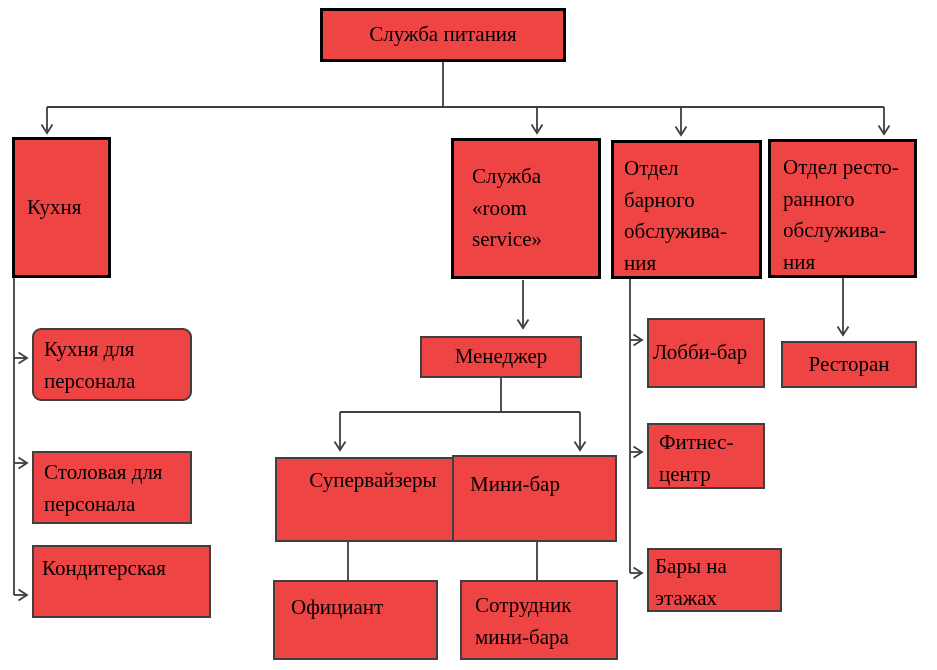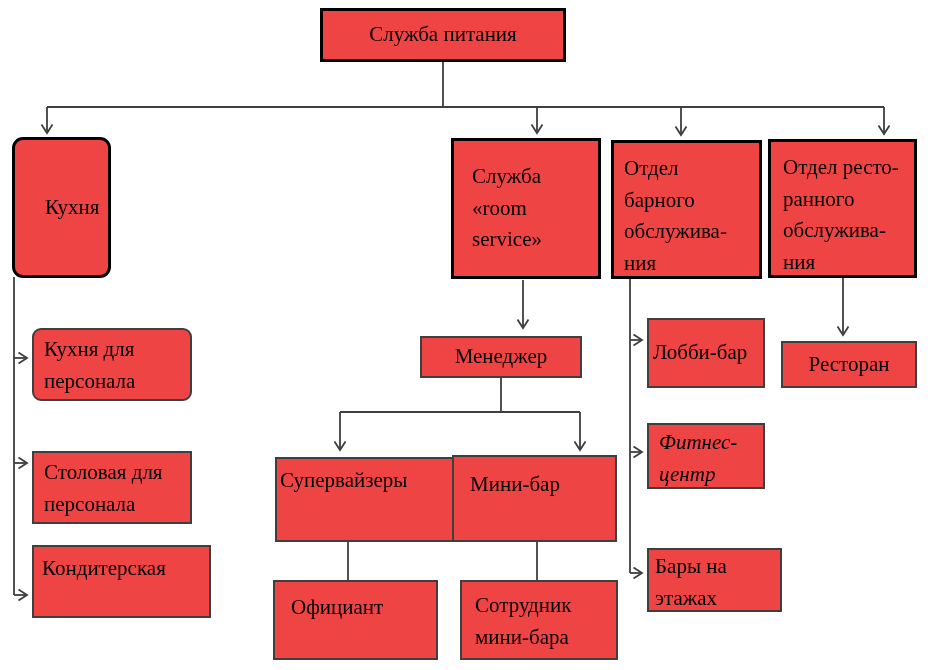--- a/index.html
+++ b/index.html
@@ -59,21 +59,21 @@
     <path class="edge" d="M630,452 H642" marker-end="url(#arrowV)"></path>
     <path class="edge" d="M630,573 H642" marker-end="url(#arrowV)"></path>
 
     <path class="edge" d="M843,278 V335" marker-end="url(#arrowV)"></path>
   </svg>
 
   <div class="box thick center" style="left:320px;top:8px;width:246px;height:54px;">
     <span class="lbl">Служба питания</span>
   </div>
 
-  <div class="box thick vcenter" style="left:12px;top:137px;width:99px;height:141px;padding-left:30px;border-radius:11px;">
+  <div class="box thick vcenter" style="left:12px;top:137px;width:99px;height:141px;padding-left:12px;">
     <span class="lbl">Кухня</span>
   </div>
 
   <div class="box thick" style="left:451px;top:138px;width:150px;height:141px;padding:20px 4px 0 18px;">
     <span class="lbl">Служба
 «room
 service»</span>
   </div>
 
   <div class="box thick" style="left:611px;top:140px;width:151px;height:139px;padding:10px 2px 0 10px;">
@@ -101,42 +101,42 @@
   </div>
 
   <div class="box" style="left:32px;top:545px;width:179px;height:73px;padding:6px 0 0 8px;">
     <span class="lbl">Кондитерская</span>
   </div>
 
   <div class="box center" style="left:420px;top:336px;width:162px;height:42px;">
     <span class="lbl">Менеджер</span>
   </div>
 
-  <div class="box" style="left:275px;top:457px;width:193px;height:85px;padding:6px 0 0 3px;">
+  <div class="box" style="left:275px;top:457px;width:193px;height:85px;padding:6px 0 0 3px;text-align:center;">
     <span class="lbl">Супервайзеры</span>
   </div>
 
   <div class="box" style="left:452px;top:455px;width:165px;height:87px;padding:12px 0 0 16px;">
     <span class="lbl">Мини-бар</span>
   </div>
 
   <div class="box" style="left:273px;top:580px;width:165px;height:80px;padding:10px 0 0 16px;">
     <span class="lbl">Официант</span>
   </div>
 
   <div class="box" style="left:460px;top:580px;width:158px;height:80px;padding:8px 4px 0 13px;">
     <span class="lbl">Сотрудник
 мини-бара</span>
   </div>
 
   <div class="box vcenter" style="left:647px;top:318px;width:118px;height:70px;padding-left:4px;">
     <span class="lbl">Лобби-бар</span>
   </div>
 
-  <div class="box" style="left:647px;top:423px;width:118px;height:66px;padding:2px 0 0 10px;font-style:italic;">
+  <div class="box" style="left:647px;top:423px;width:118px;height:66px;padding:2px 0 0 10px;">
     <span class="lbl">Фитнес-
 центр</span>
   </div>
 
   <div class="box" style="left:647px;top:548px;width:135px;height:64px;padding:1px 0 0 6px;">
     <span class="lbl">Бары на
 этажах</span>
   </div>
 
   <div class="box center" style="left:781px;top:341px;width:136px;height:47px;">

